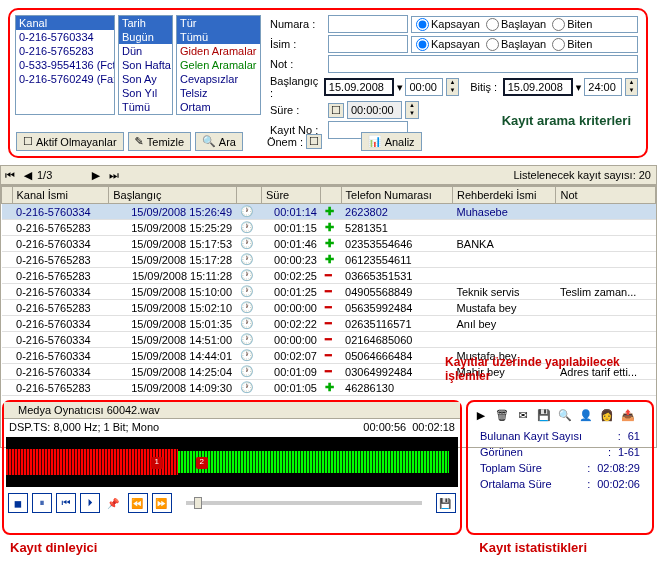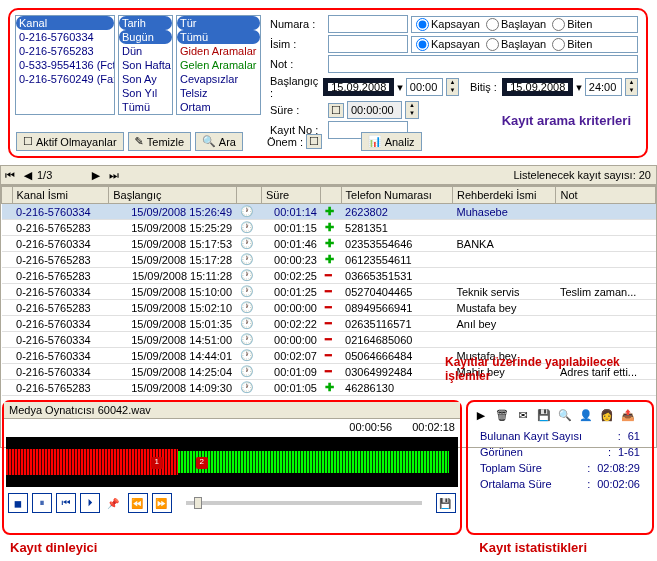--- a/index.html
+++ b/index.html
@@ -4,53 +4,53 @@
 <style>
 * { box-sizing: border-box; margin: 0; padding: 0; font-family: Tahoma, sans-serif; font-size: 11px; }
 body { background: #fff; width: 657px; height: 561px; position: relative; }
 .panel { border: 2px solid #f00; border-radius: 10px; position: absolute; }
 .search-panel { left: 8px; top: 8px; width: 640px; height: 150px; padding: 5px; }
 .lists { display: flex; gap: 3px; }
 .listbox { border: 1px solid #7b9ebd; background: #fff; width: 70px; height: 100px; overflow: hidden; }
 .listbox.l1 { width: 100px; }
 .listbox.l2 { width: 55px; }
 .listbox.l3 { width: 85px; }
-.listbox .item { padding: 1px 3px; color: #000080; white-space: nowrap; border-radius: 7px; }
+.listbox .item { padding: 1px 3px; color: #000080; white-space: nowrap; }
 .listbox .item.sel { background: #316ac5; color: #fff; }
 .listbox .item.green { color: #008000; }
 .listbox .item.red { color: #a00; }
 .filters { position: absolute; left: 260px; top: 5px; right: 8px; }
 .filter-row { display: flex; align-items: center; margin-bottom: 2px; gap: 3px; }
 .filter-row label { width: 55px; }
 .filter-row input[type=text] { border: 1px solid #7b9ebd; height: 18px; padding: 0 3px; }
 .radio-group { border: 1px solid #7b9ebd; padding: 1px 4px; display: flex; gap: 6px; flex: 1; }
 .radio-group label { width: auto; display: flex; align-items: center; gap: 2px; }
-.date-input { border: 5px solid #0f172a; width: 75px; height: 18px; display: inline-flex; align-items: center; padding: 0 3px; }
+.date-input { border: 2px solid #0f172a; width: 75px; height: 18px; display: inline-flex; align-items: center; padding: 0 3px; }
 .time-input { border: 1px solid #7b9ebd; width: 40px; height: 18px; display: inline-flex; align-items: center; padding: 0 3px; }
 .spin { width: 14px; height: 18px; border: 1px solid #7b9ebd; display: flex; flex-direction: column; }
 .spin span { flex: 1; font-size: 6px; text-align: center; background: #ece9d8; }
 .buttons-row { position: absolute; left: 6px; bottom: 5px; display: flex; gap: 4px; align-items: center; }
 .btn { border: 1px solid #7b9ebd; background: #ece9d8; padding: 2px 6px; display: inline-flex; align-items: center; gap: 3px; cursor: pointer; }
-.criteria-label { position: absolute; right: 15px; bottom: 28px; color: #4c1d95; font-weight: bold; font-size: 13px; }
+.criteria-label { position: absolute; right: 15px; bottom: 28px; color: #14532d; font-weight: bold; font-size: 13px; }
 .grid-nav { position: absolute; left: 0; top: 165px; width: 657px; height: 20px; border: 1px solid #aca899; display: flex; align-items: center; background: #ece9d8; }
 .grid-nav .nav-btn { width: 18px; text-align: center; cursor: pointer; }
 .grid-nav .pos { width: 50px; text-align: left; }
 .grid-nav .count-label { margin-left: auto; padding-right: 5px; }
 .grid { position: absolute; left: 0; top: 185px; width: 657px; height: 263px; border: 1px solid #aca899; overflow: hidden; background: #fff; }
 .grid table { border-collapse: collapse; width: 100%; }
 .grid th { background: #ece9d8; border: 1px solid #aca899; padding: 2px 4px; text-align: left; font-weight: normal; }
 .grid td { border-bottom: 1px solid #e0e0e0; padding: 1px 4px; white-space: nowrap; }
 .grid tr.sel td { background: #cde; color: #000080; }
 .grid td.right { text-align: right; }
 .icon-plus { color: #0a0; font-weight: bold; }
 .icon-minus { color: #c00; font-weight: bold; }
 .player { position: absolute; left: 2px; top: 400px; width: 460px; height: 135px; border: 2px solid #f00; border-radius: 8px; }
-.player-title { background: #ece9d8; padding: 2px 5px; border-bottom: 1px solid #aca899; }
+.player-title { background: #ece9d8; padding: 2px 14px; border-bottom: 1px solid #aca899; }
 .player-sub { padding: 2px 5px; display: flex; }
-.player-sub .r { margin-left: auto; display: flex; gap: 20px; }
+.player-sub .r { margin-left: auto; display: flex; gap: 6px; }
 .wave { background: #000; height: 50px; margin: 2px; position: relative; }
 .wave .w1 { position: absolute; left: 0; top: 12px; width: 38%; height: 26px; background: repeating-linear-gradient(90deg, #f00 0 2px, #400 2px 3px); }
 .wave .w2 { position: absolute; left: 38%; top: 14px; width: 60%; height: 22px; background: repeating-linear-gradient(90deg, #0f0 0 2px, #040 2px 3px); }
 .wave .marker { position: absolute; top: 20px; width: 12px; height: 12px; background: #c00; color: #fff; font-size: 8px; text-align: center; border-radius: 2px; }
 .player-ctrl { padding: 4px; display: flex; gap: 4px; align-items: center; }
 .pbtn { width: 20px; height: 20px; border: 1px solid #003399; color: #003399; display: flex; align-items: center; justify-content: center; cursor: pointer; font-size: 10px; }
 .slider { flex: 1; height: 4px; background: #ccc; position: relative; margin: 0 10px; }
 .slider .thumb { position: absolute; left: 8px; top: -4px; width: 8px; height: 12px; background: #ece9d8; border: 1px solid #888; }
 .stats { position: absolute; right: 3px; top: 400px; width: 188px; height: 135px; border: 2px solid #f00; border-radius: 8px; padding: 4px; }
 .stats-icons { display: flex; gap: 3px; margin-bottom: 6px; }
@@ -270,32 +270,32 @@
           <td></td>
           <td></td>
         </tr>
         <tr>
           <td></td>
           <td>0-216-5760334</td>
           <td class="right">15/09/2008  15:10:00</td>
           <td><span>🕐</span></td>
           <td class="right">00:01:25</td>
           <td><span class="icon-minus">━</span></td>
-          <td>05270404465</td>
+          <td>04905568849</td>
           <td>Teknik servis</td>
           <td>Teslim zaman...</td>
         </tr>
         <tr>
           <td></td>
           <td>0-216-5765283</td>
           <td class="right">15/09/2008  15:02:10</td>
           <td><span>🕐</span></td>
           <td class="right">00:00:00</td>
           <td><span class="icon-minus">━</span></td>
-          <td>08949566941</td>
+          <td>05635992484</td>
           <td>Mustafa bey</td>
           <td></td>
         </tr>
         <tr>
           <td></td>
           <td>0-216-5760334</td>
           <td class="right">15/09/2008  15:01:35</td>
           <td><span>🕐</span></td>
           <td class="right">00:02:22</td>
           <td><span class="icon-minus">━</span></td>
@@ -349,20 +349,21 @@
         </tr>
       </tbody>
   </table>
 </div>
 
 <div class="label-ops">Kayıtlar üzerinde yapılabilecek işlemler</div>
 
 <div class="player">
   <div class="player-title">Medya Oynatıcısı 60042.wav</div>
   <div class="player-sub">
+    <span>DSP.TS: 8,000 Hz; 1 Bit; Mono</span>
     <span class="r">
       <span>00:00:56</span>
       <span>00:02:18</span>
     </span>
   </div>
   <div class="wave">
     <div class="w1"></div>
       <div class="w2"></div>
     <div class="marker" style="left:32%">1</div>
     <div class="marker" style="left:42%">2</div>

